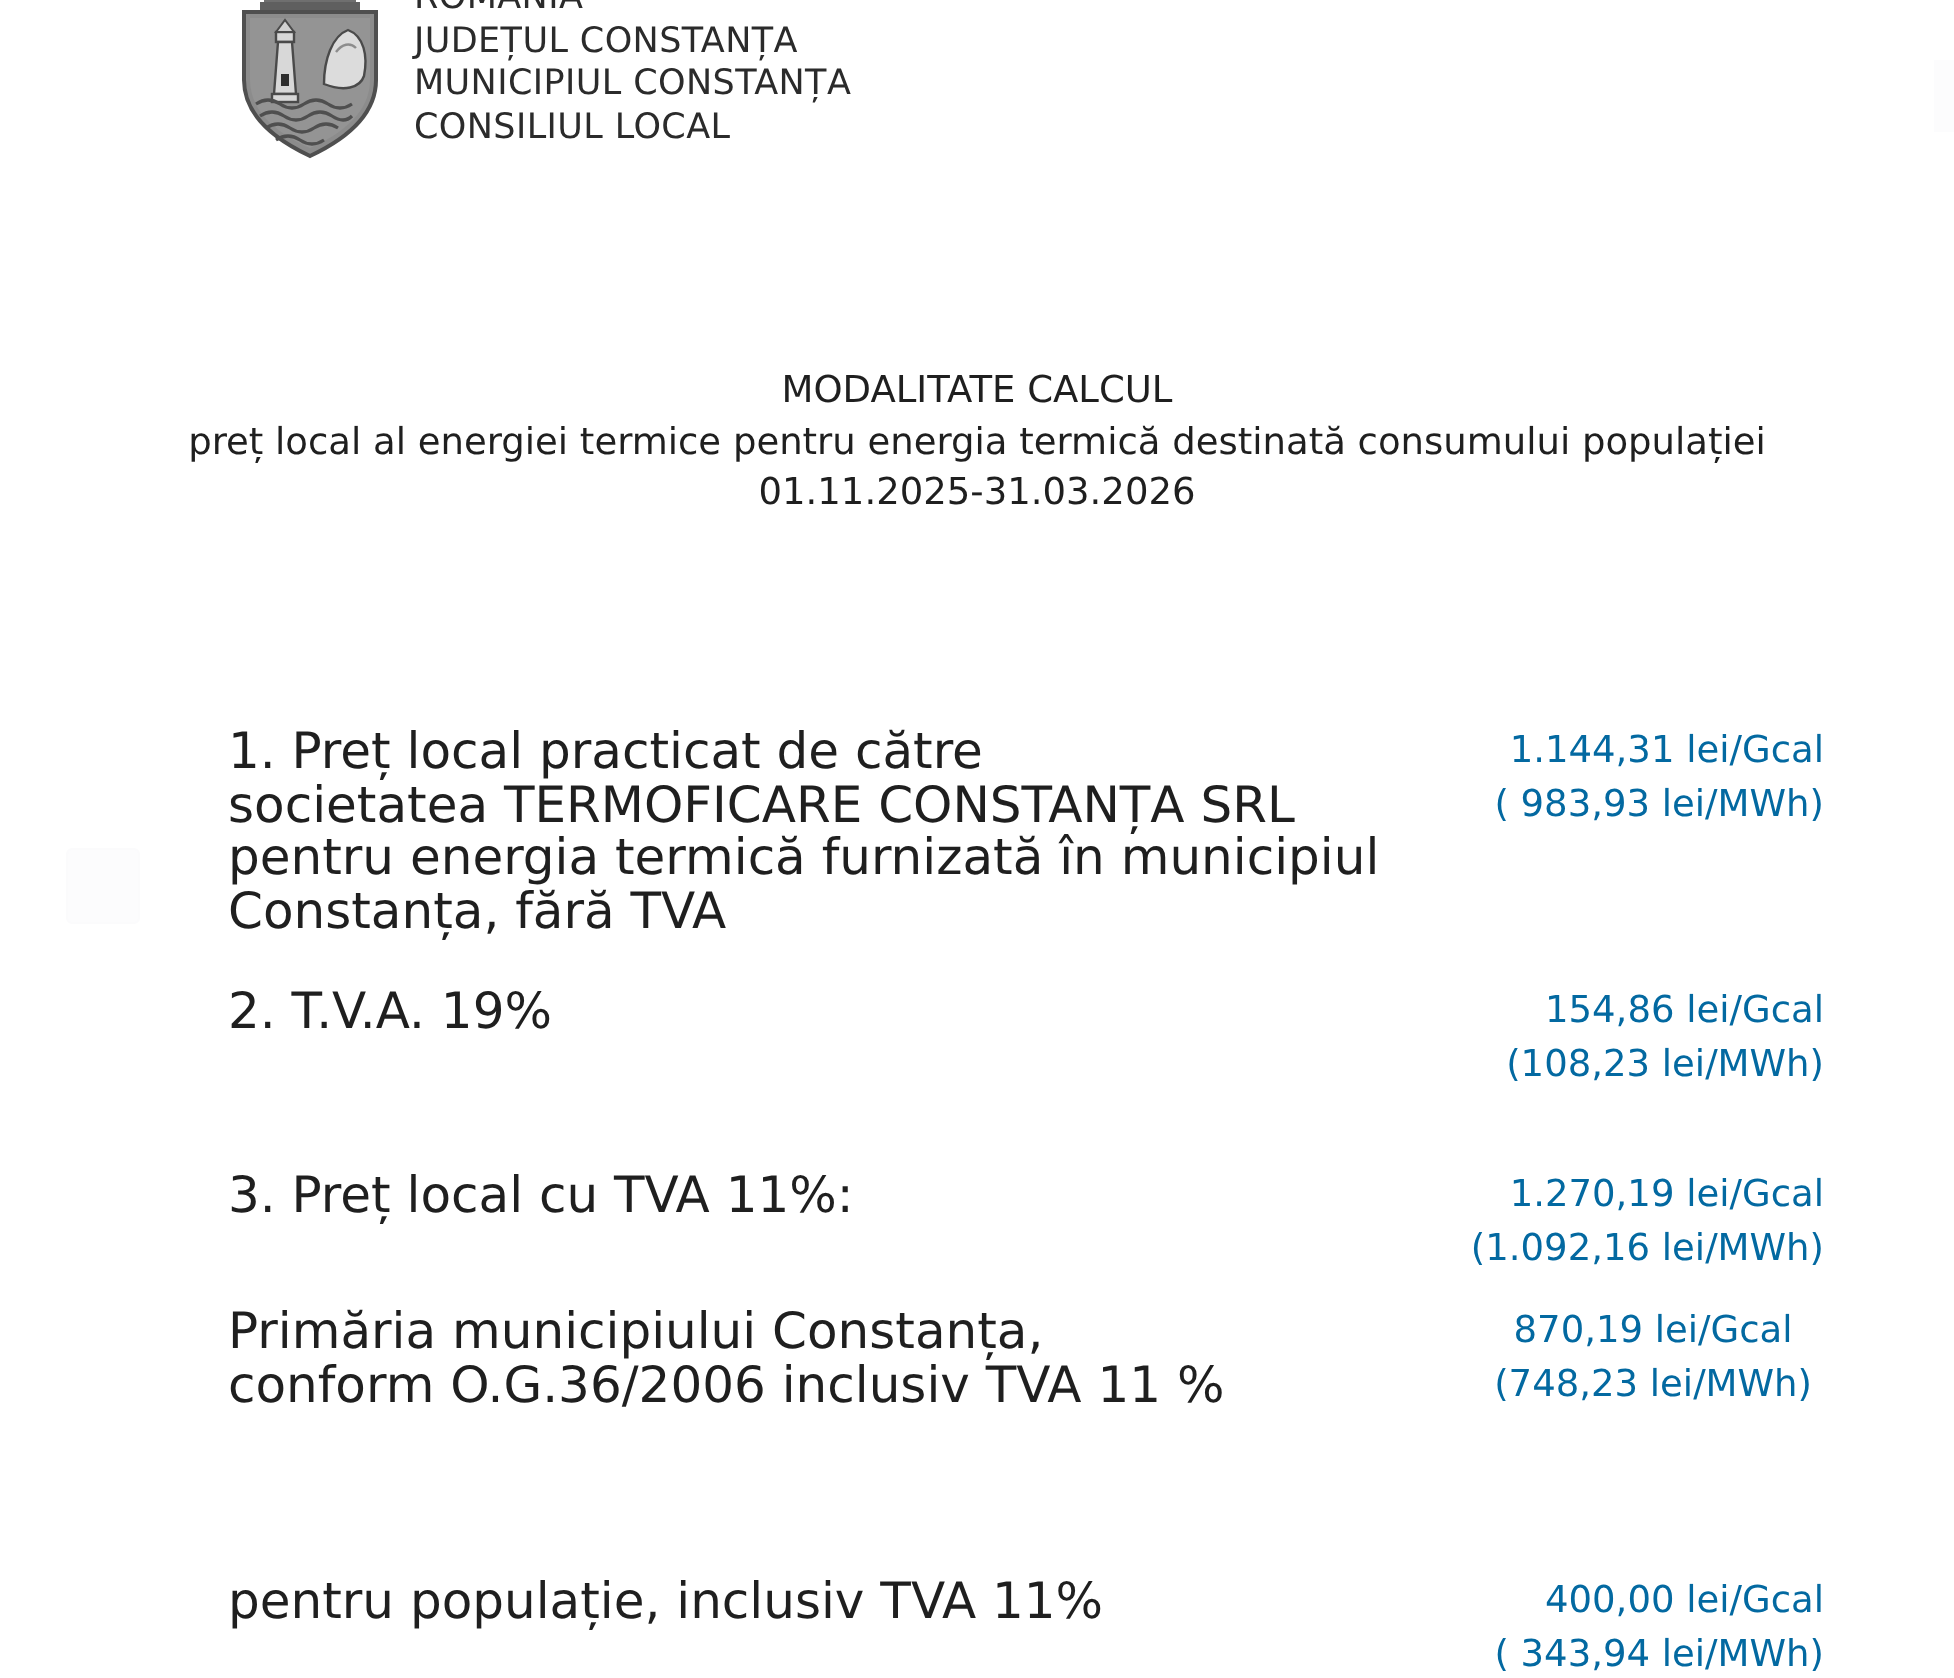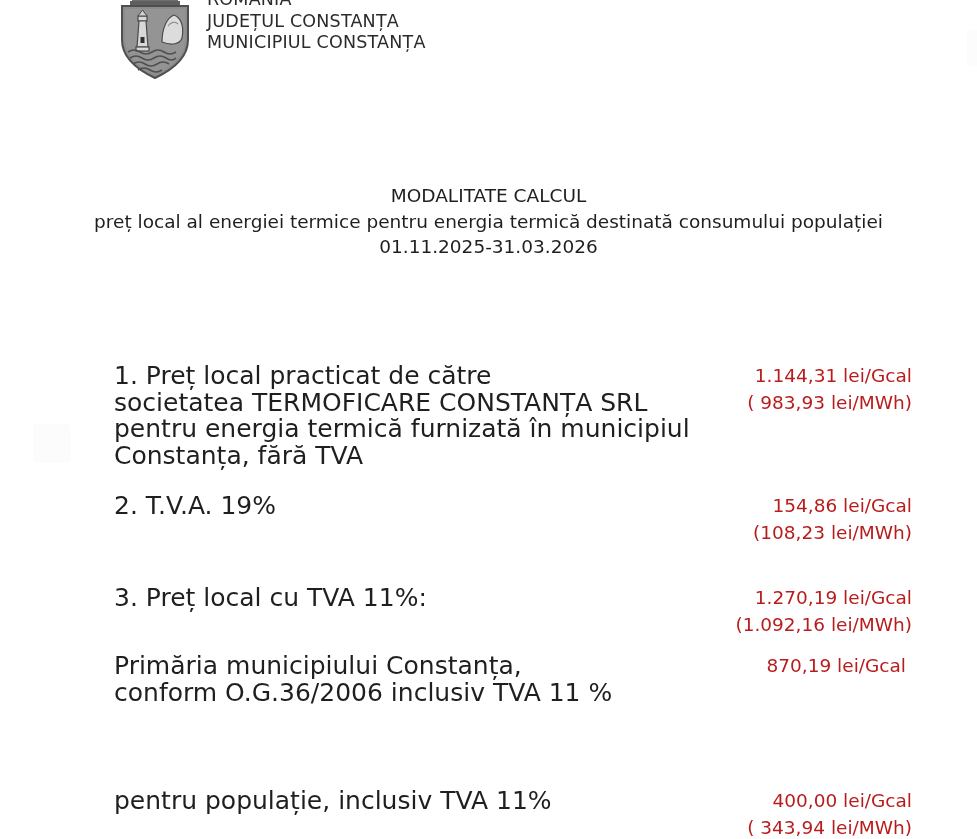--- a/index.html
+++ b/index.html
@@ -73,21 +73,21 @@
     color: #1f1f1f;
     white-space: nowrap;
   }
   .item-label div { height: 26.5px; }
   .item-values {
     position: absolute;
     right: 65px;
     top: 0;
     font-size: 18.5px;
     line-height: 26.5px;
-    color: #b91c1c;
+    color: #0369a1;
     text-align: right;
     white-space: nowrap;
   }
   .item-values div { height: 26.5px; }
 
   .i1 { top: 363px; }
   .i2 { top: 493px; }
   .i3 { top: 585px; }
   .i4 { top: 653px; }
   .i5 { top: 788px; }
@@ -150,20 +150,21 @@
         <path d="M21 72 q6 -4 12 0 t12 0 t12 0"></path>
         <path d="M26 78 q6 -4 12 0 t12 0"></path>
       </g>
     </svg>
   </div>
 
   <div class="org-lines">
     <div>ROMÂNIA</div>
     <div>JUDEȚUL CONSTANȚA</div>
     <div>MUNICIPIUL CONSTANȚA</div>
+    <div>CONSILIUL LOCAL</div>
   </div>
 </div>
 
 <div class="title-block">
   <div class="t-line">MODALITATE CALCUL</div>
   <div class="t-line">preț local al energiei termice pentru energia termică destinată consumului populației</div>
   <div class="t-line">01.11.2025-31.03.2026</div>
 </div>
 
 <div class="item i1">
@@ -199,20 +200,21 @@
   </div>
 </div>
 
 <div class="item i4">
   <div class="item-label">
     <div>Primăria municipiului Constanța,</div>
     <div>conform O.G.36/2006 inclusiv TVA 11 %</div>
   </div>
   <div class="item-values">
     <div>870,19 lei/Gcal</div>
+    <div>(748,23 lei/MWh)</div>
   </div>
 </div>
 
 <div class="item i5">
   <div class="item-label">
     <div>pentru  populație, inclusiv TVA 11%</div>
   </div>
   <div class="item-values">
     <div>400,00 lei/Gcal</div>
     <div>( 343,94 lei/MWh)</div>

